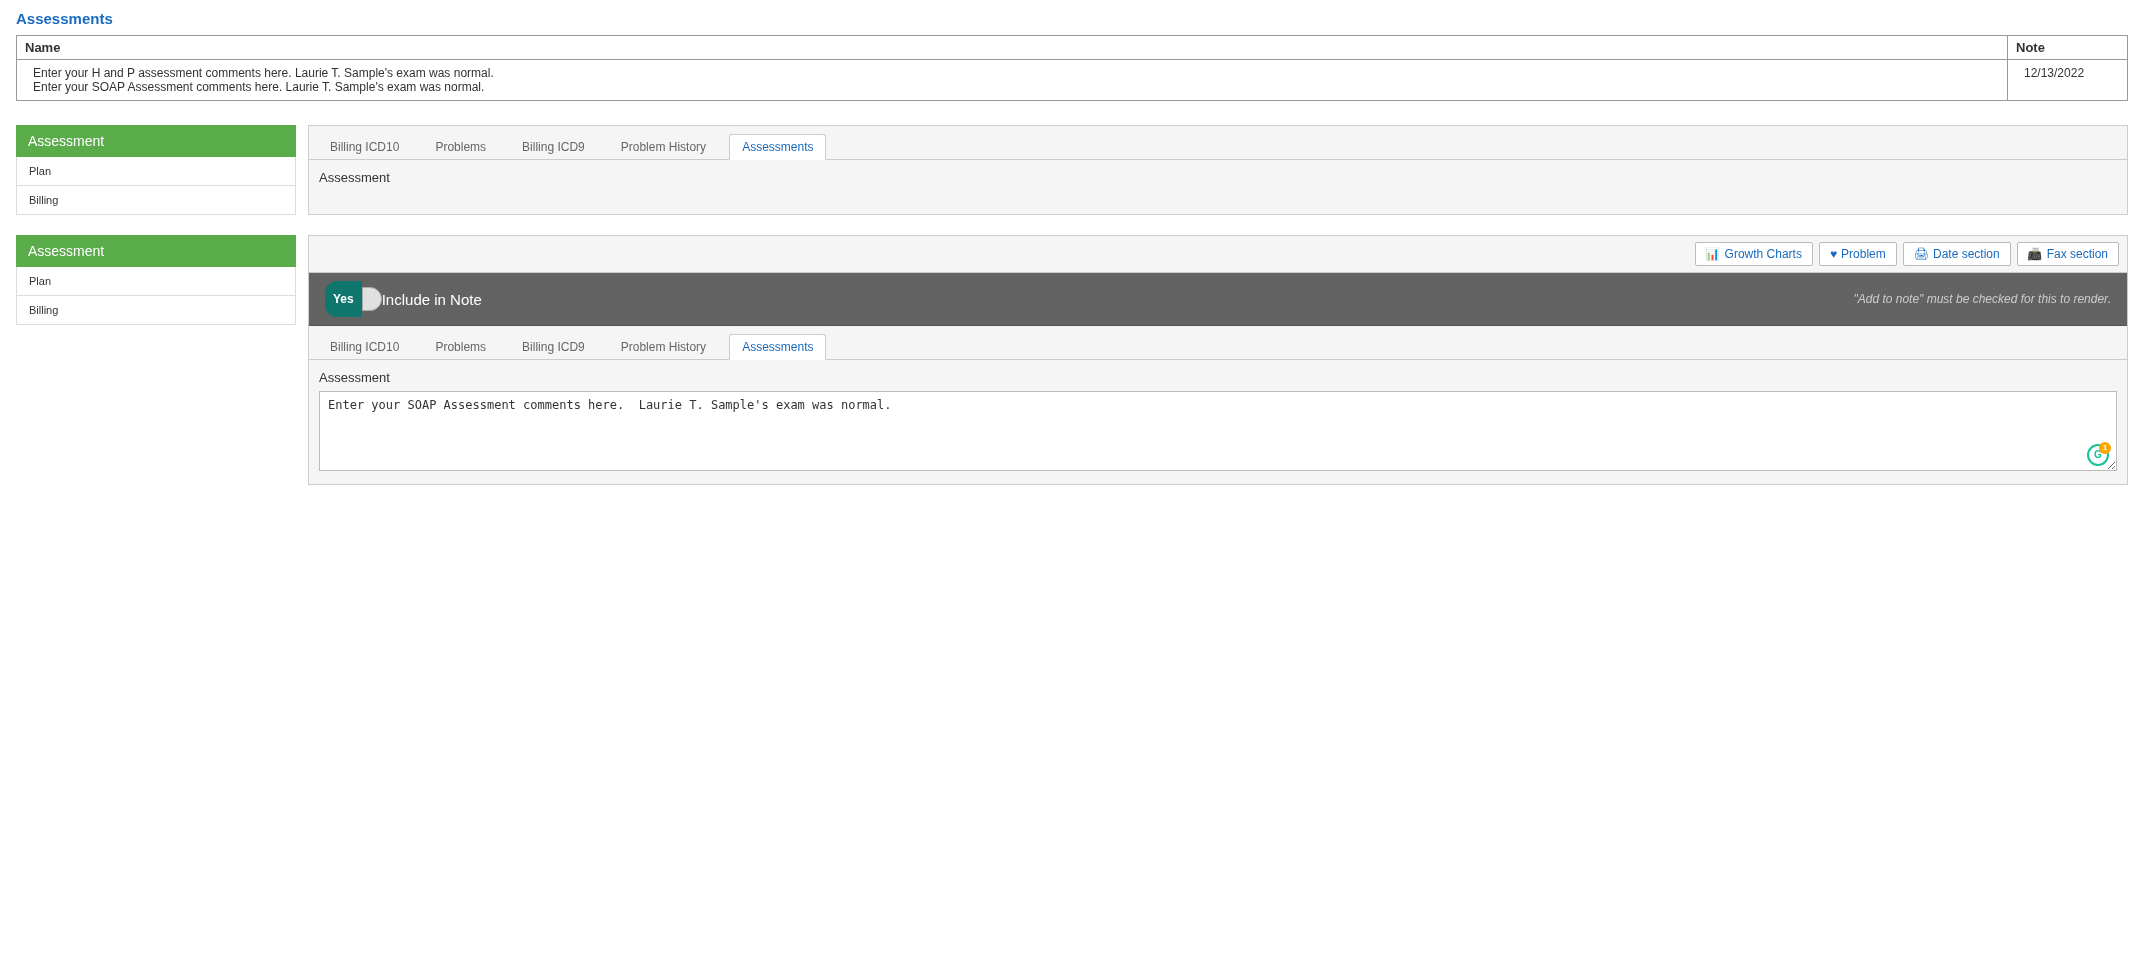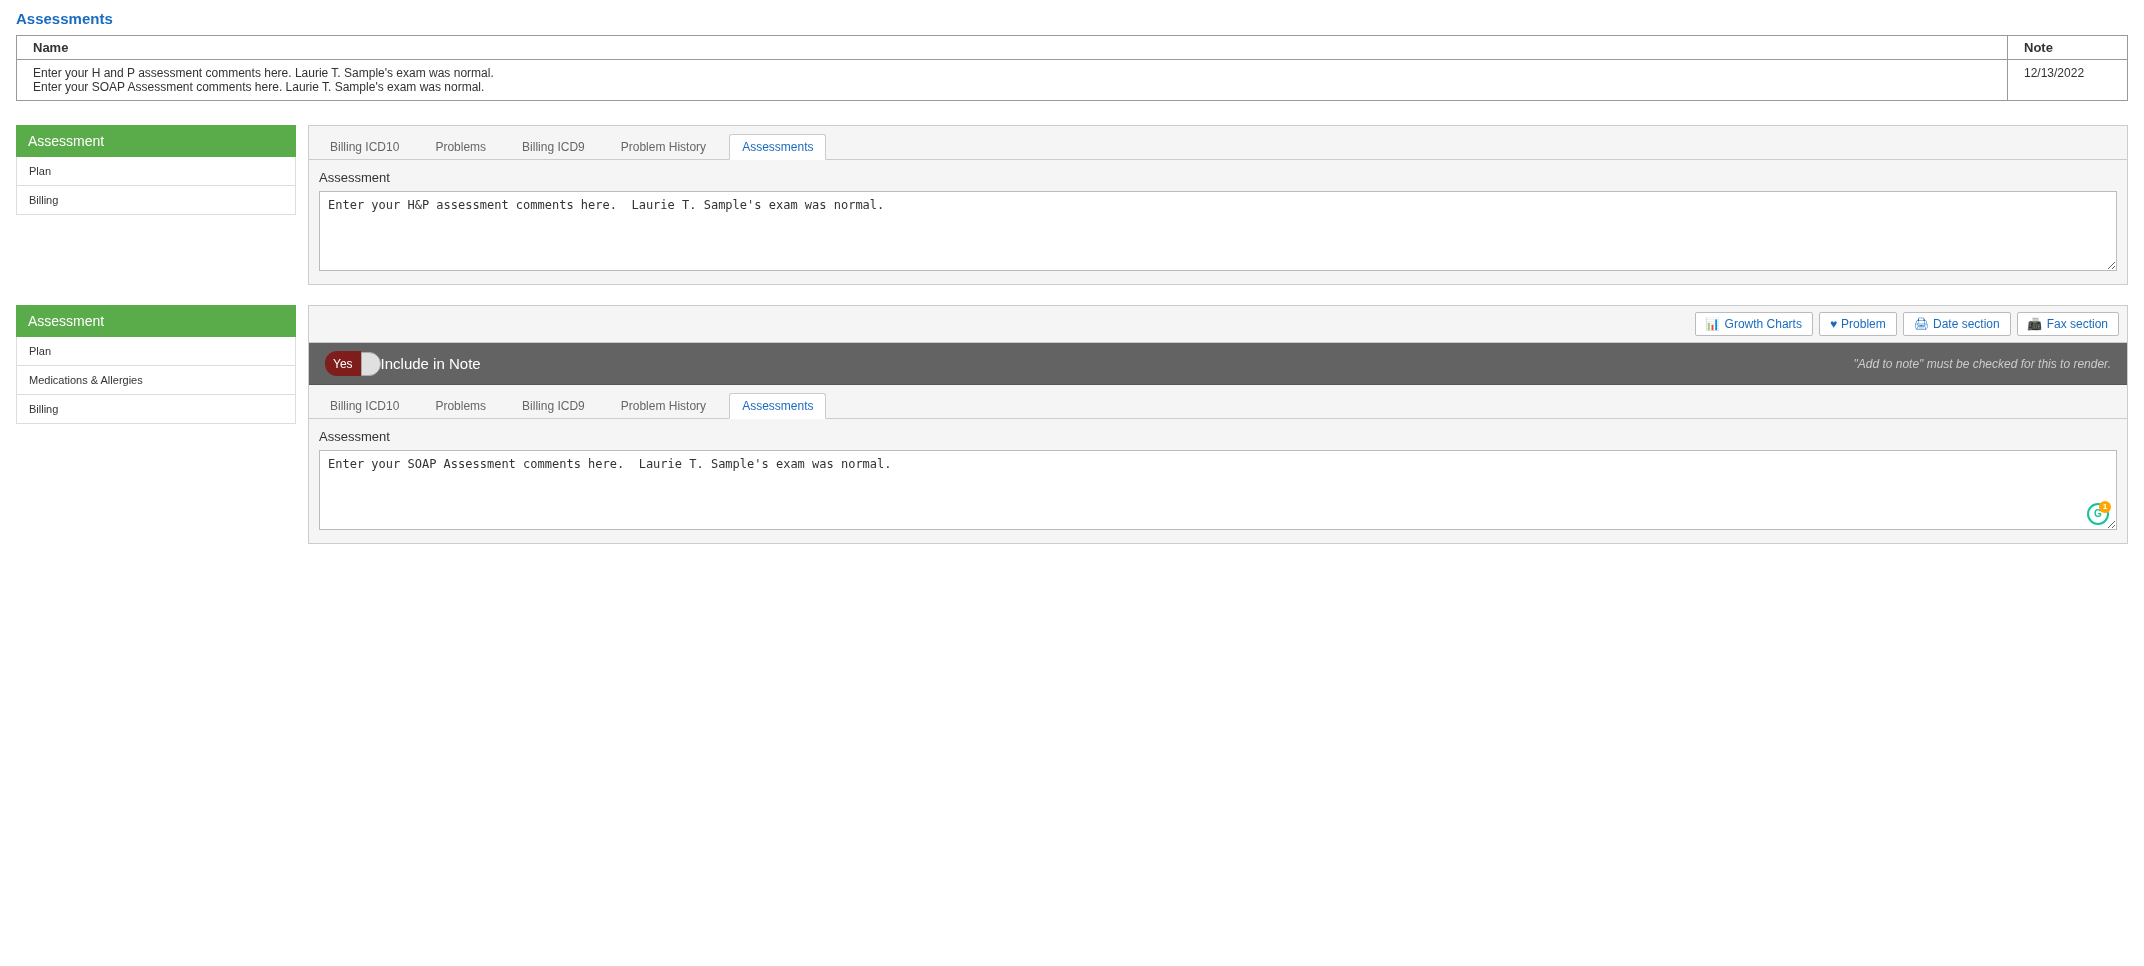--- a/index.html
+++ b/index.html
@@ -17,21 +17,21 @@
 
     
     .summary-table {
       width: 100%;
       border-collapse: collapse;
       border: 1px solid #999;
       margin-bottom: 24px;
     }
     .summary-table th {
       text-align: left;
-      padding: 4px 16px;
+      padding: 4px 8px;
       background: #fff;
       font-weight: bold;
       border-bottom: 1px solid #999;
       font-size: 13px;
     }
     .summary-table th.date-col { width: 120px; border-left: 1px solid #999; }
     .summary-table td { padding: 6px 16px; vertical-align: top; font-size: 12px; }
     .summary-table td.date-cell { border-left: 1px solid #999; white-space: nowrap; }
 
     
@@ -112,27 +112,27 @@
       font-style: italic;
     }
 
     
     .toggle-container {
       display: flex;
       align-items: center;
       gap: 0;
     }
     .toggle-yes {
-      background: #7f1d1d;
+      background: #0f766e;
       color: #fff;
       padding: 3px 8px;
       font-size: 12px;
-      font-weight: normal;
+      font-weight: bold;
       border-radius: 12px 0 0 12px;
-      height: 25px;
+      height: 36px;
       display: flex;
       align-items: center;
     }
     .toggle-knob {
       width: 20px;
       height: 24px;
       background: #e0e0e0;
       border-radius: 0 12px 12px 0;
       border: 1px solid #aaa;
       cursor: pointer;
@@ -257,31 +257,29 @@
     <div class="section-content">
       <div class="tabs-row">
         <div class="tab">Billing ICD10</div>
         <div class="tab">Problems</div>
         <div class="tab">Billing ICD9</div>
         <div class="tab">Problem History</div>
         <div class="tab active">Assessments</div>
       </div>
       <div class="assessment-content-box">
         <div class="assessment-label">Assessment</div>
-        <textarea class="assessment-textarea" style="">Enter your H&amp;P assessment comments here.  Laurie T. Sample's exam was normal.</textarea>
       </div>
     </div>
   </div>
 
   <div class="assessment-section">
 
     <div class="section-sidebar">
       <div class="sidebar-header">Assessment</div>
       <div class="sidebar-item">Plan</div>
-      <div class="sidebar-item">Medications &amp; Allergies</div>
       <div class="sidebar-item">Billing</div>
     </div>
 
     <div class="section-content">
 
       <div class="content-toolbar">
         <button class="toolbar-btn">
           <span>📊</span>
           <span>Growth Charts</span>
         </button>

